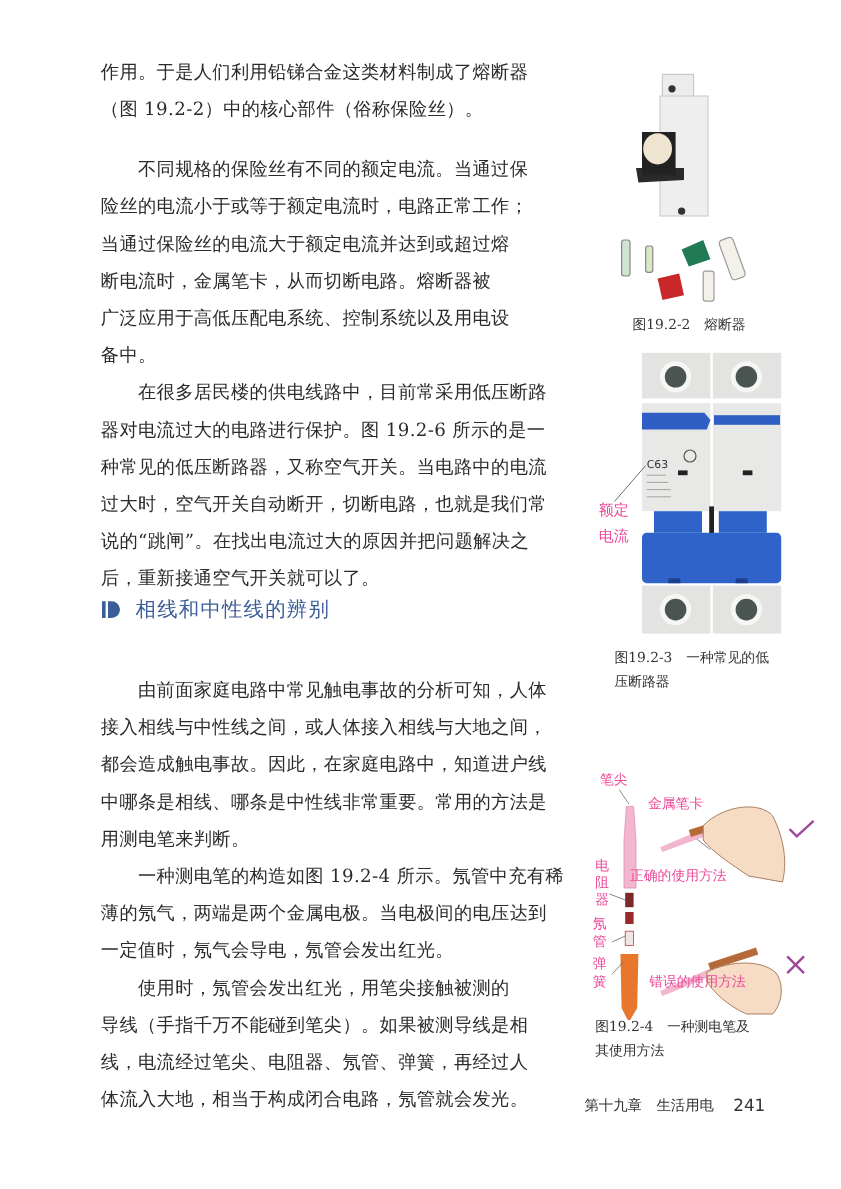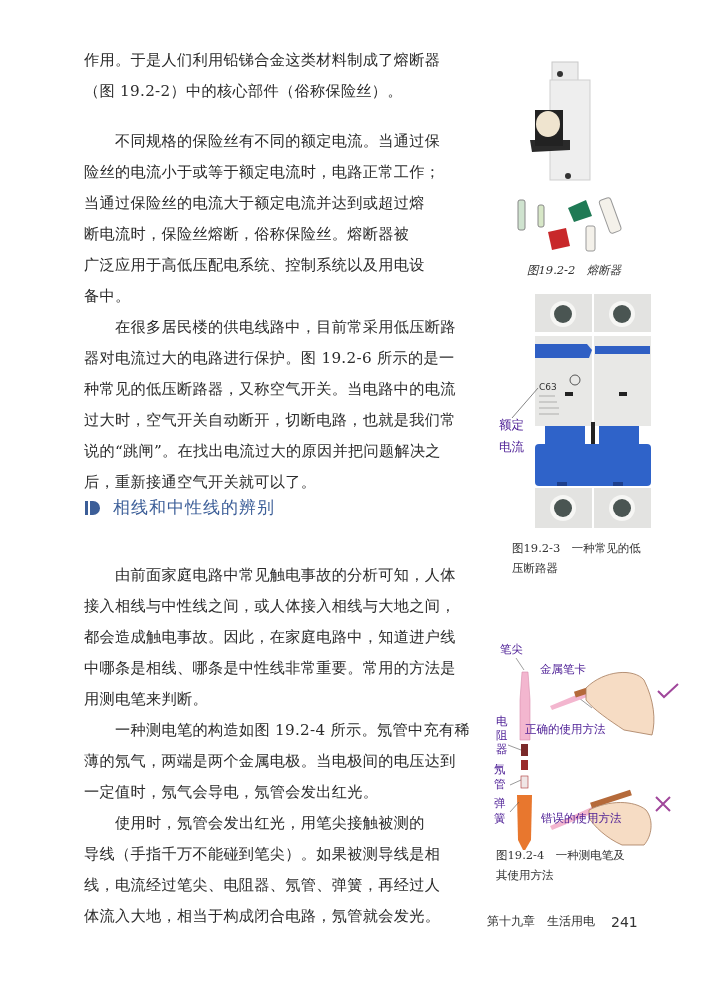--- a/index.html
+++ b/index.html
@@ -12,33 +12,33 @@
   .indent { padding-left:31px; }
   .heading {
     position:absolute; left:84px; top:496px; display:flex; align-items:center;
     font-family: "DejaVu Sans", "Liberation Sans", sans-serif; font-size:17px; color:#3c5e98; letter-spacing:1px;
   }
   .heading .hicon { width:18px; height:18px; margin-right:11px; display:flex; align-items:center; }
   .caption { position:absolute; font-size:11.5px; color:#333; line-height:20px; white-space:nowrap; }
   .fig { position:absolute; }
   .footer { position:absolute; top:913px; left:487px; font-size:12px; color:#333; display:flex; gap:16px; align-items:flex-end; }
   .footer .num { font-family:"DejaVu Sans","Liberation Sans",sans-serif; font-size:14px; }
-  .label-small { position:absolute; font-size:11.5px; color:#4c1d95; line-height:17px; }
+  .label-small { position:absolute; font-size:11.5px; color:#ec4899; line-height:17px; }
 </style>
 </head>
 <body>
 
 <div class="col">
   <div class="line" style="top:50px">作用。于是人们利用铅锑合金这类材料制成了熔断器</div>
   <div class="line" style="top:81px">（图 19.2-2）中的核心部件（俗称保险丝）。</div>
 
   <div class="line indent" style="top:131px">不同规格的保险丝有不同的额定电流。当通过保</div>
   <div class="line" style="top:162px">险丝的电流小于或等于额定电流时，电路正常工作；</div>
   <div class="line" style="top:193px">当通过保险丝的电流大于额定电流并达到或超过熔</div>
-  <div class="line" style="top:224px">断电流时，保险丝熔断，俗称保险丝。熔断器被</div>
+  <div class="line" style="top:224px">断电流时，金属笔卡，从而切断电路。熔断器被</div>
   <div class="line" style="top:255px">广泛应用于高低压配电系统、控制系统以及用电设</div>
   <div class="line" style="top:286px">备中。</div>
 
   <div class="line indent" style="top:317px">在很多居民楼的供电线路中，目前常采用低压断路</div>
   <div class="line" style="top:348px">器对电流过大的电路进行保护。图 19.2-6 所示的是一</div>
   <div class="line" style="top:379px">种常见的低压断路器，又称空气开关。当电路中的电流</div>
   <div class="line" style="top:410px">过大时，空气开关自动断开，切断电路，也就是我们常</div>
   <div class="line" style="top:441px">说的“跳闸”。在找出电流过大的原因并把问题解决之</div>
   <div class="line" style="top:472px">后，重新接通空气开关就可以了。</div>
 </div>
@@ -82,21 +82,21 @@
     <ellipse cx="38" cy="74" rx="12" ry="13" fill="#efe4cf"></ellipse>
 
     <rect x="8" y="150" width="7" height="30" rx="2" fill="#cfe3cf" stroke="#888"></rect>
     <rect x="28" y="155" width="6" height="22" rx="2" fill="#d7e7c7" stroke="#888"></rect>
     <path d="M58 158 L76 150 L82 166 L64 172 Z" fill="#1f7a55"></path>
     <rect x="94" y="148" width="12" height="35" rx="3" fill="#f4f1ea" stroke="#999" transform="rotate(-20 100 165)"></rect>
     <rect x="76" y="176" width="9" height="25" rx="2" fill="#f4f1ea" stroke="#999"></rect>
     <path d="M38 182 L56 178 L60 196 L42 200 Z" fill="#c8282a"></path>
   </svg>
 </div>
-<div class="caption" style="left:527px; top:260px;font-style:italic;">图19.2-2　熔断器</div>
+<div class="caption" style="left:527px; top:260px;">图19.2-2　熔断器</div>
 
 <div class="fig" style="left:533px; top:292px; width:120px; height:240px;">
   <svg width="120" height="240" viewBox="0 0 120 240">
     <rect x="0" y="0" width="120" height="240" fill="#ffffff"></rect>
 
     <rect x="2" y="2" width="57" height="38" fill="#e3e3e1"></rect>
     <rect x="61" y="2" width="57" height="38" fill="#e3e3e1"></rect>
     <circle cx="30" cy="22" r="13" fill="#f6f6f4"></circle>
       <circle cx="30" cy="22" r="9" fill="#4a5552"></circle>
     <circle cx="89" cy="22" r="13" fill="#f6f6f4"></circle>

